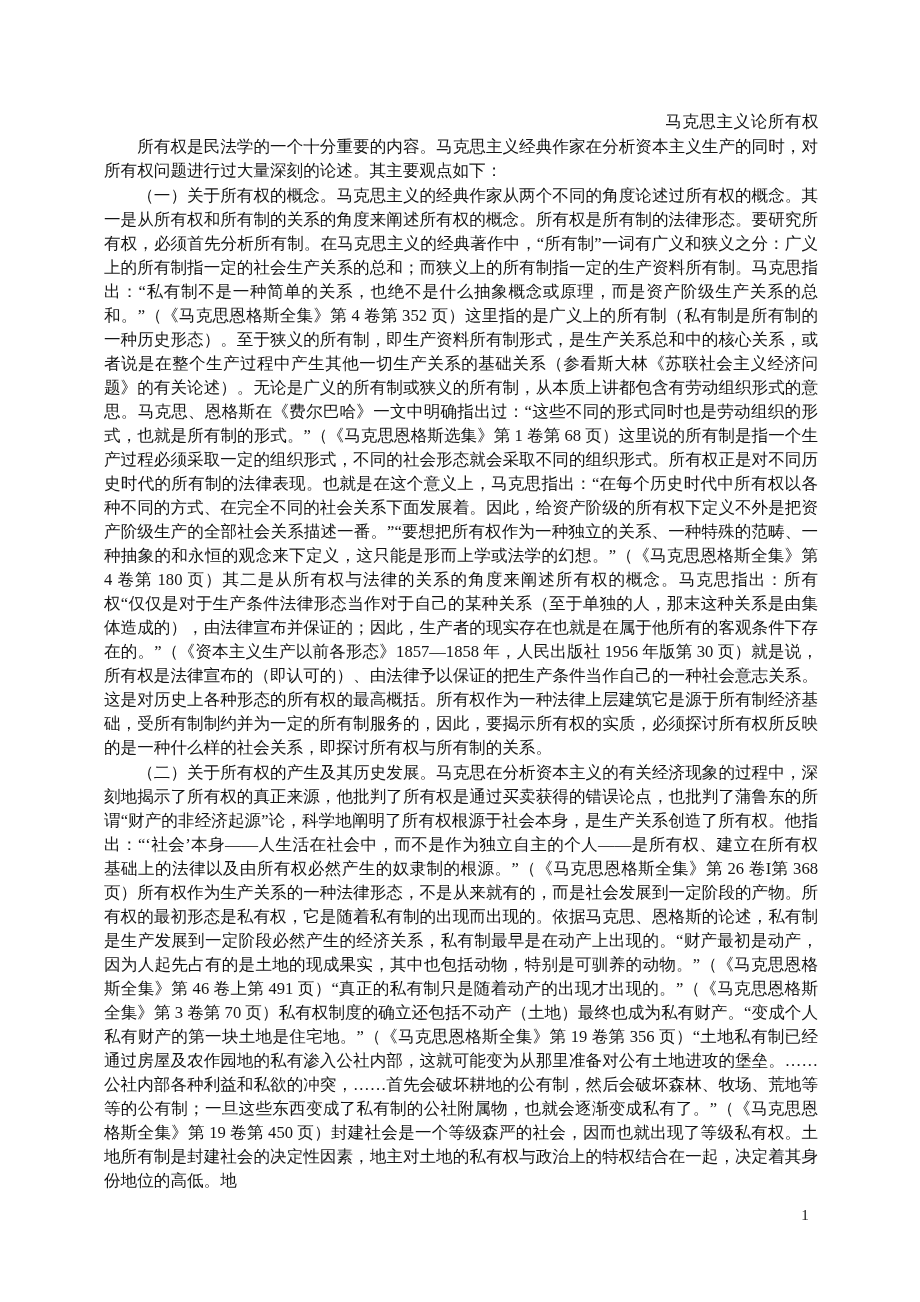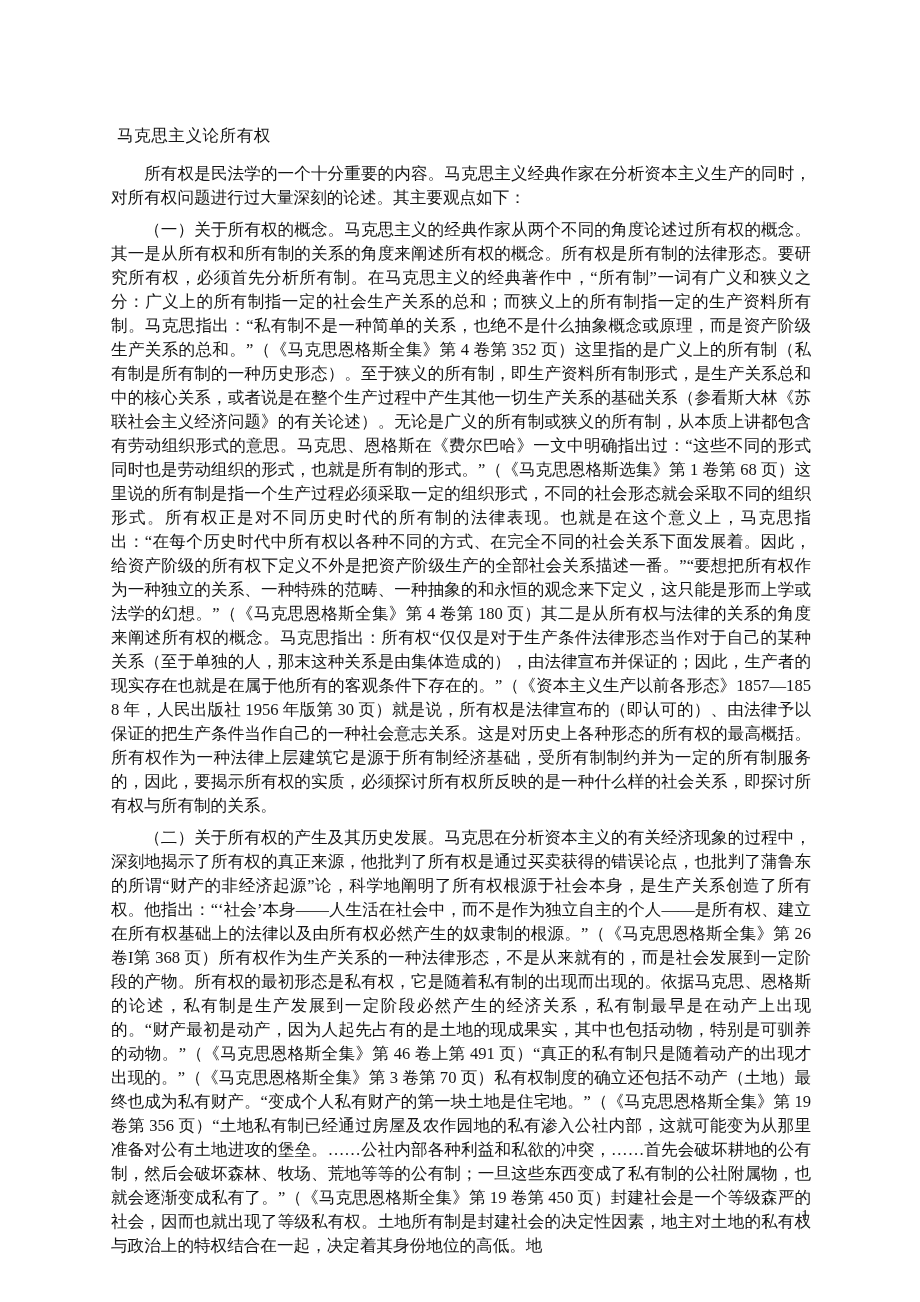--- a/index.html
+++ b/index.html
@@ -16,29 +16,29 @@
     font-family: "Liberation Serif", "DejaVu Serif", serif;
     color: #151515;
   }
   .content {
     position: absolute;
     left: 103px;
     top: 110px;
     width: 716px;
   }
   .doc-title {
-    margin: 14px;
+    margin: 0;
     font-size: 16.6px;
     font-weight: normal;
     line-height: 24px;
-    text-align: left;
+    text-align: right;
     letter-spacing: 0.5px;
   }
   p.body-para {
-    margin: 8px;
+    margin: 1px;
     font-size: 16.6px;
     line-height: 24px;
     text-align: justify;
     text-justify: inter-ideograph;
     text-indent: 2em;
     word-break: break-all;
   }
   .page-number {
     position: absolute;
     left: 790px;

